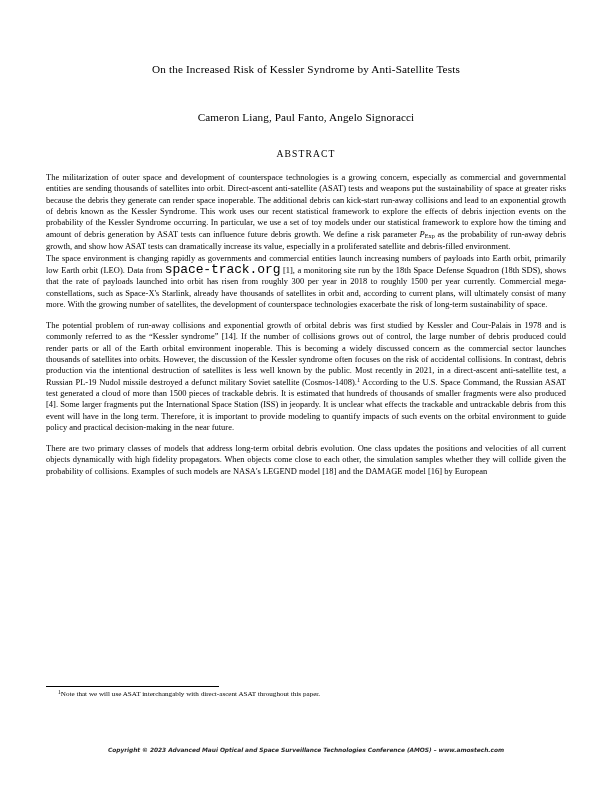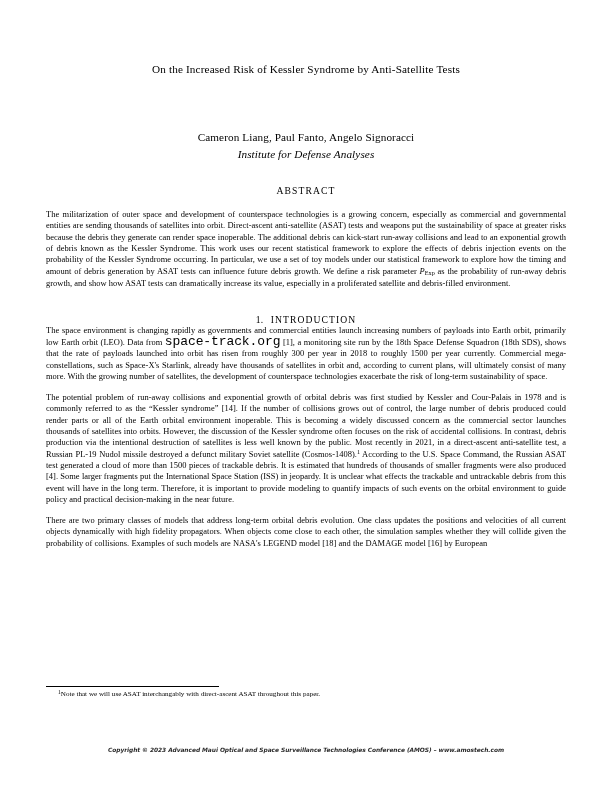--- a/index.html
+++ b/index.html
@@ -28,21 +28,21 @@
     font-size: 11.2px;
     line-height: 14px;
     margin-top: 62px;
     letter-spacing: 0.15px;
   }
 
   .authors {
     text-align: center;
     font-size: 11.2px;
     line-height: 14px;
-    margin-top: 54px;
+    margin-top: 34px;
     letter-spacing: 0.1px;
   }
   .affiliation {
     text-align: center;
     font-size: 11.2px;
     font-style: italic;
     line-height: 14px;
     margin-top: 3px;
     letter-spacing: 0.1px;
   }
@@ -140,33 +140,29 @@
 </head>
 <body>
 
 <div class="page">
 
   <div class="content">
 
     <div class="title">On the Increased Risk of Kessler Syndrome by Anti-Satellite Tests</div>
 
     <div class="authors">Cameron Liang, Paul Fanto, Angelo Signoracci</div>
-    <div class="affiliation">Institute for Defense Analyses</div>
 
     <div class="section-heading">
       <span>ABSTRACT</span>
     </div>
 
     <div class="abstract-block">
       <p class="body"><span>The militarization of outer space and development of counterspace technologies is a growing concern, especially as commercial and governmental entities are sending thousands of satellites into orbit. Direct-ascent anti-satellite (ASAT) tests and weapons put the sustainability of space at greater risks because the debris they generate can render space inoperable. The additional debris can kick-start run-away collisions and lead to an exponential growth of debris known as the Kessler Syndrome. This work uses our recent statistical framework to explore the effects of debris injection events on the probability of the Kessler Syndrome occurring. In particular, we use a set of toy models under our statistical framework to explore how the timing and amount of debris generation by ASAT tests can influence future debris growth. We define a risk parameter </span><span class="mathvar">P</span><span class="sub">Exp</span><span> as the probability of run-away debris growth, and show how ASAT tests can dramatically increase its value, especially in a proliferated satellite and debris-filled environment.</span></p>
     </div>
 
-    <div class="section-heading">
-      <span class="num">1.</span><span>INTRODUCTION</span>
-    </div>
 
     <p class="body intro-first"><span>The space environment is changing rapidly as governments and commercial entities launch increasing numbers of payloads into Earth orbit, primarily low Earth orbit (LEO). Data from </span><span class="mono">space-track.org</span><span> [1], a monitoring site run by the 18th Space Defense Squadron (18th SDS), shows that the rate of payloads launched into orbit has risen from roughly 300 per year in 2018 to roughly 1500 per year currently. Commercial mega-constellations, such as Space-X's Starlink, already have thousands of satellites in orbit and, according to current plans, will ultimately consist of many more. With the growing number of satellites, the development of counterspace technologies exacerbate the risk of long-term sustainability of space.</span></p>
 
     <p class="body gap"><span>The potential problem of run-away collisions and exponential growth of orbital debris was first studied by Kessler and Cour-Palais in 1978 and is commonly referred to as the “Kessler syndrome” [14]. If the number of collisions grows out of control, the large number of debris produced could render parts or all of the Earth orbital environment inoperable. This is becoming a widely discussed concern as the commercial sector launches thousands of satellites into orbits. However, the discussion of the Kessler syndrome often focuses on the risk of accidental collisions. In contrast, debris production via the intentional destruction of satellites is less well known by the public. Most recently in 2021, in a direct-ascent anti-satellite test, a Russian PL-19 Nudol missile destroyed a defunct military Soviet satellite (Cosmos-1408).</span><sup class="fnmark">1</sup><span> According to the U.S. Space Command, the Russian ASAT test generated a cloud of more than 1500 pieces of trackable debris. It is estimated that hundreds of thousands of smaller fragments were also produced [4]. Some larger fragments put the International Space Station (ISS) in jeopardy. It is unclear what effects the trackable and untrackable debris from this event will have in the long term. Therefore, it is important to provide modeling to quantify impacts of such events on the orbital environment to guide policy and practical decision-making in the near future.</span></p>
 
     <p class="body gap">There are two primary classes of models that address long-term orbital debris evolution. One class updates the positions and velocities of all current objects dynamically with high fidelity propagators. When objects come close to each other, the simulation samples whether they will collide given the probability of collisions. Examples of such models are NASA's LEGEND model [18] and the DAMAGE model [16] by European</p>
 
   </div>
 
   <div class="footnote-area">

